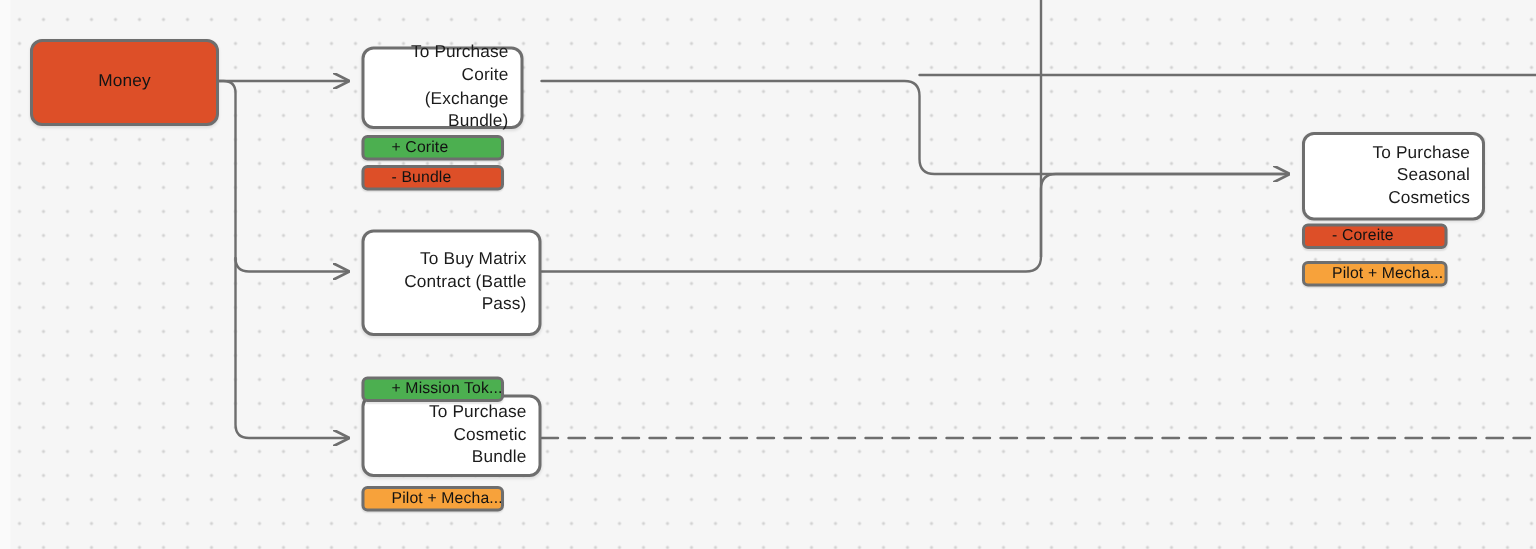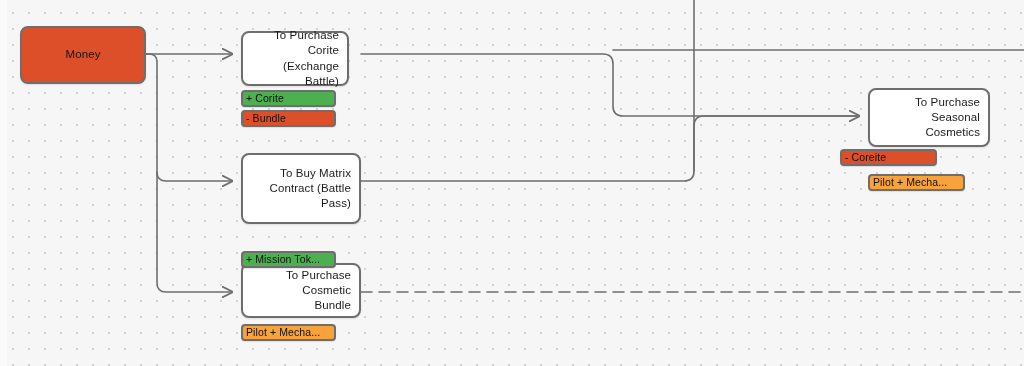--- a/index.html
+++ b/index.html
@@ -79,21 +79,21 @@
     display: flex;
     align-items: center;
     z-index: 3;
     overflow: hidden;
     box-shadow: 0 1px 1px rgba(0,0,0,0.10);
   }
   .badge .badge-label {
     font-size: 10.5px;
     line-height: 1;
     color: #121212;
-    padding-left: 3px;
+    padding-left: 18px;
     white-space: nowrap;
     letter-spacing: 0.1px;
   }
   .badge.gain   { background: #4caf50; }
   .badge.loss   { background: #dd4f28; }
   .badge.orange { background: #f7a23b; }
 </style>
 </head>
 <body>
 
@@ -128,21 +128,21 @@
     </g>
   </svg>
 
   <div class="node resource" style="left:20px; top:26px; width:126px; height:58px;">
     <span class="node-label">Money</span>
   </div>
 
   <div class="node action" style="left:241px; top:31px; width:108px; height:55px;">
     <span class="node-label">
       <span>To Purchase Corite</span><br>
-      <span>(Exchange Battle)</span>
+      <span>(Exchange Bundle)</span>
     </span>
   </div>
 
   <div class="node action" style="left:241px; top:153px; width:120px; height:71px;">
     <span class="node-label">
       <span>To Buy Matrix</span><br>
       <span>Contract (Battle Pass)</span>
     </span>
   </div>
 
@@ -169,21 +169,21 @@
   </div>
 
   <div class="badge gain" style="left:241px; top:219px; width:95px;margin-top:32px;">
     <span class="badge-label">+ Mission Tok...</span>
   </div>
 
   <div class="badge orange" style="left:241px; top:324px; width:95px;">
     <span class="badge-label">Pilot + Mecha...</span>
   </div>
 
-  <div class="badge loss" style="left:840px; top:149px; width:97px;">
+  <div class="badge loss" style="left:868px; top:149px; width:97px;">
     <span class="badge-label">- Coreite</span>
   </div>
 
   <div class="badge orange" style="left:868px; top:174px; width:97px;">
     <span class="badge-label">Pilot + Mecha...</span>
   </div>
 
 </div>
 
 </body></html>

